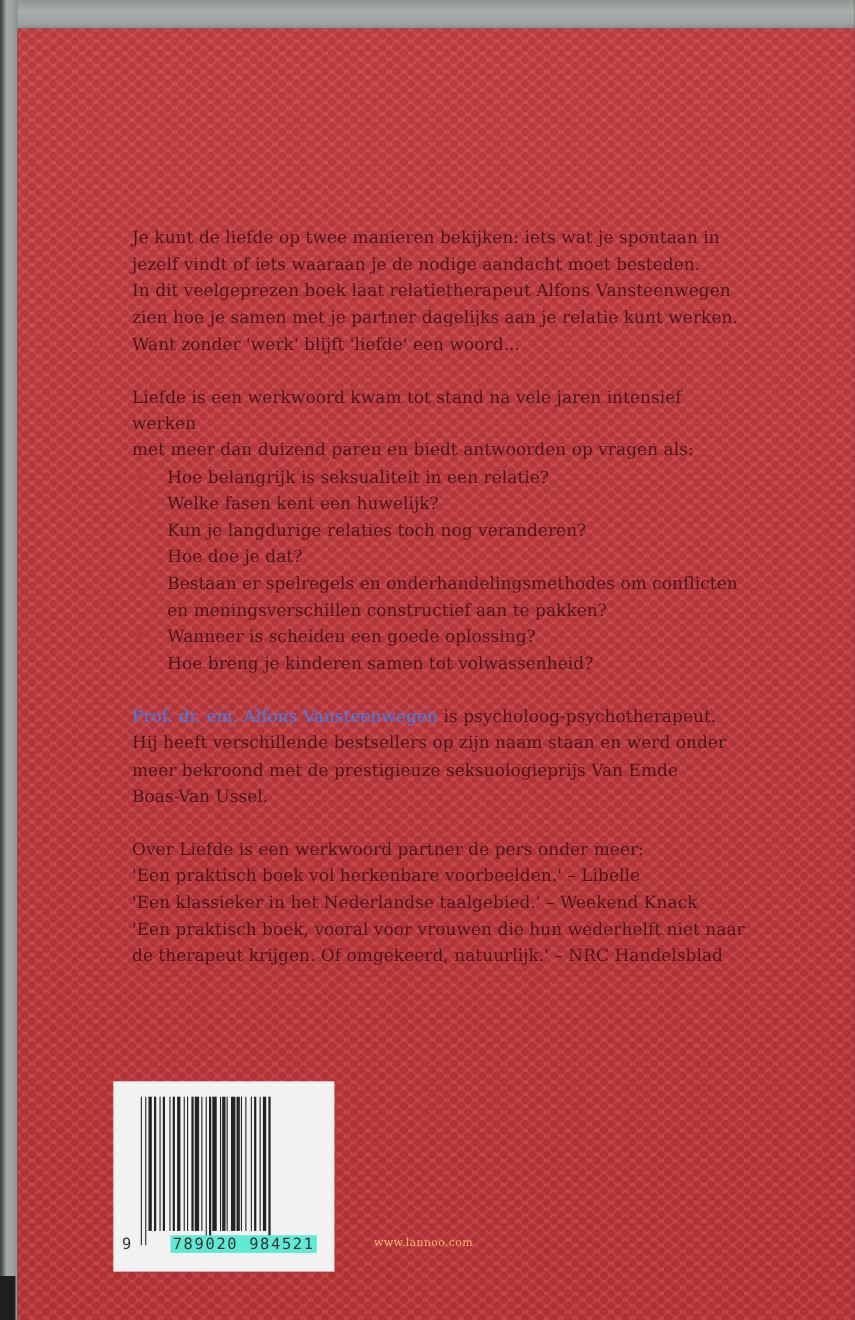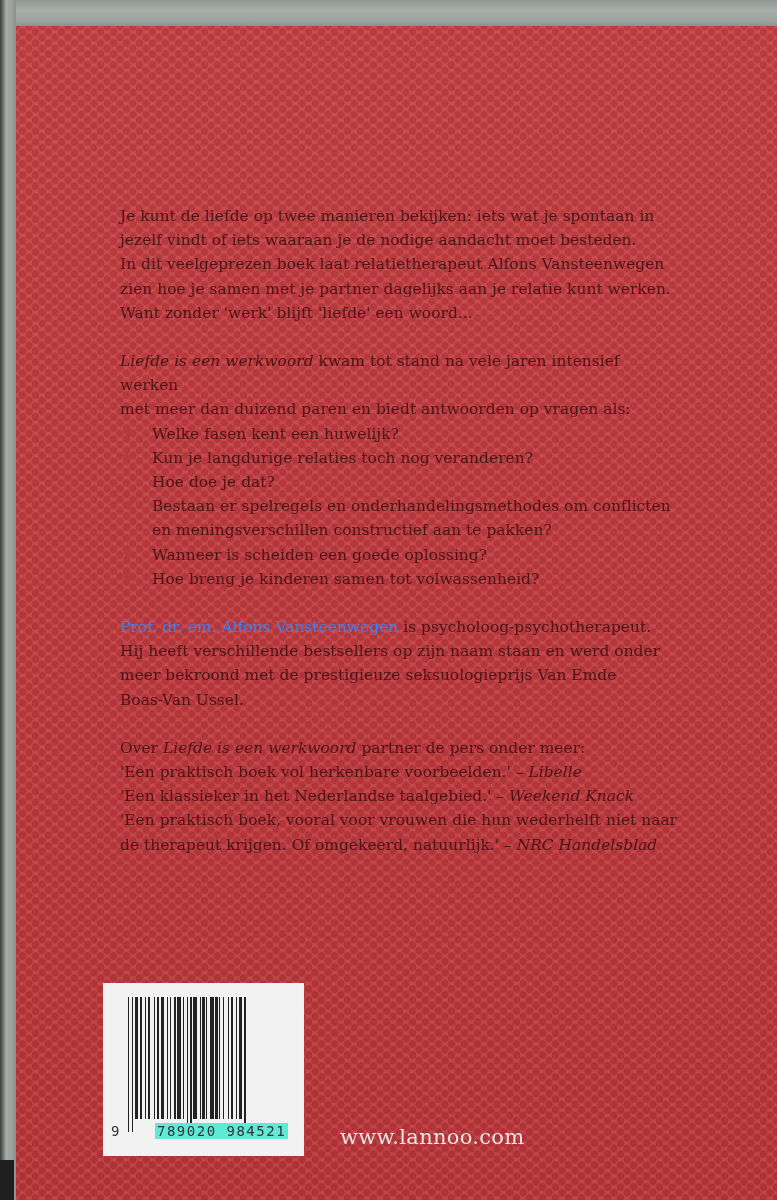--- a/index.html
+++ b/index.html
@@ -34,21 +34,21 @@
     background: linear-gradient(180deg, rgba(255,255,255,0.04), rgba(0,0,0,0.04));
     pointer-events: none;
   }
   .content {
     position: absolute; left: 120px; top: 204px; width: 560px;
     color: #4a1518; font-size: 15.4px; line-height: 24.2px; letter-spacing: 0.05px;
     z-index: 2;
   }
   .content p { margin: 0; }
   .para { margin-bottom: 24px !important; }
-  .it { font-style: italic; }
+  .it { }
   .hl { color: #3b82f6; }
   ul.q { list-style: none; margin: 0 0 24px 0; padding: 0; }
   ul.q li { position: relative; padding-left: 32px; }
   ul.q li .bullet {
     position: absolute; left: 3px; top: 0; color: #b8393c; font-size: 12px;
   }
   .barcode-box {
     position: absolute; left: 103px; top: 983px; width: 201px; height: 173px;
     background: #f2f2f2; z-index: 2;
   }
@@ -60,21 +60,21 @@
   .digits {
     position: absolute; left: 8px; top: 140px; width: 185px;
     font-family: "DejaVu Sans Mono", "Liberation Mono", monospace;
     font-size: 14px; color: #333; letter-spacing: 1.5px;
     background: #f2f2f2;
   }
   .digits .lead { position: absolute; left: 0; top: 0; }
   .digits .rest { position: absolute; left: 44px; top: 0; background: #5eead4; padding: 0 2px; }
   .website {
     position: absolute; left: 340px; top: 1125px; z-index: 2;
-    font-size: 21px; color: #e5e5e5; letter-spacing: 0.3px;
+    font-size: 10px; color: #fdba74; letter-spacing: 0.3px;
   }
 </style>
 </head>
 <body>
 
 <div class="page-top"></div>
 <div class="page-left"></div>
 <div class="page-left-dark"></div>
 
 <div class="cover"></div>
@@ -87,21 +87,21 @@
     <span>zien hoe je samen met je partner dagelijks aan je relatie kunt werken.</span><br>
     <span>Want zonder 'werk' blijft 'liefde' een woord...</span>
   </p>
 
   <p>
     <span class="it">Liefde is een werkwoord</span><span> kwam tot stand na vele jaren intensief werken</span><br>
     <span>met meer dan duizend paren en biedt antwoorden op vragen als:</span>
   </p>
 
   <ul class="q">
-    <li><span class="bullet">♥</span></li>
+    <li><span class="bullet">♥</span><span>Hoe belangrijk is seksualiteit in een relatie?</span></li>
     <li><span class="bullet">♥</span><span>Welke fasen kent een huwelijk?</span></li>
     <li><span class="bullet">♥</span><span>Kun je langdurige relaties toch nog veranderen?</span><br><span>Hoe doe je dat?</span></li>
     <li><span class="bullet">♥</span><span>Bestaan er spelregels en onderhandelingsmethodes om conflicten</span><br><span>en meningsverschillen constructief aan te pakken?</span></li>
     <li><span class="bullet">♥</span><span>Wanneer is scheiden een goede oplossing?</span></li>
     <li><span class="bullet">♥</span><span>Hoe breng je kinderen samen tot volwassenheid?</span></li>
   </ul>
 
   <p class="para">
     <span class="hl">Prof. dr. em. Alfons Vansteenwegen</span><span> is psycholoog-psychotherapeut.</span><br>
     <span>Hij heeft verschillende bestsellers op zijn naam staan en werd onder</span><br>

